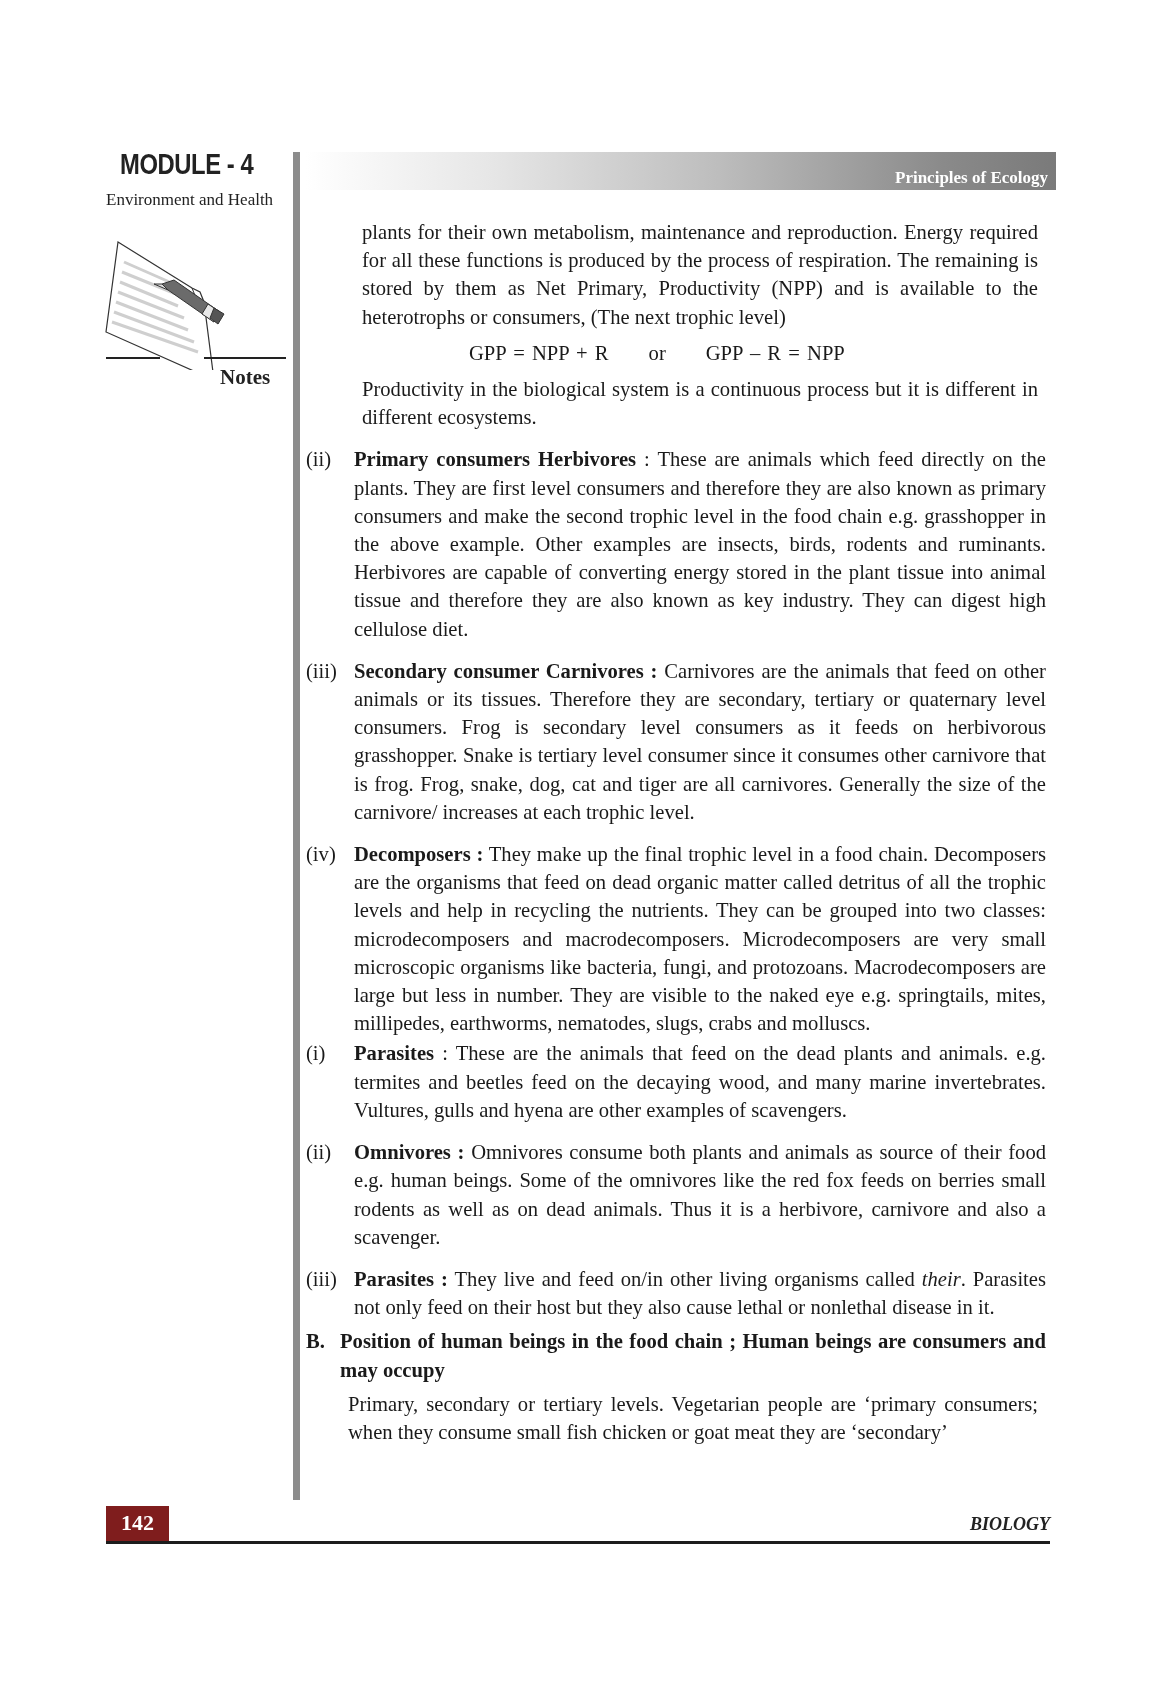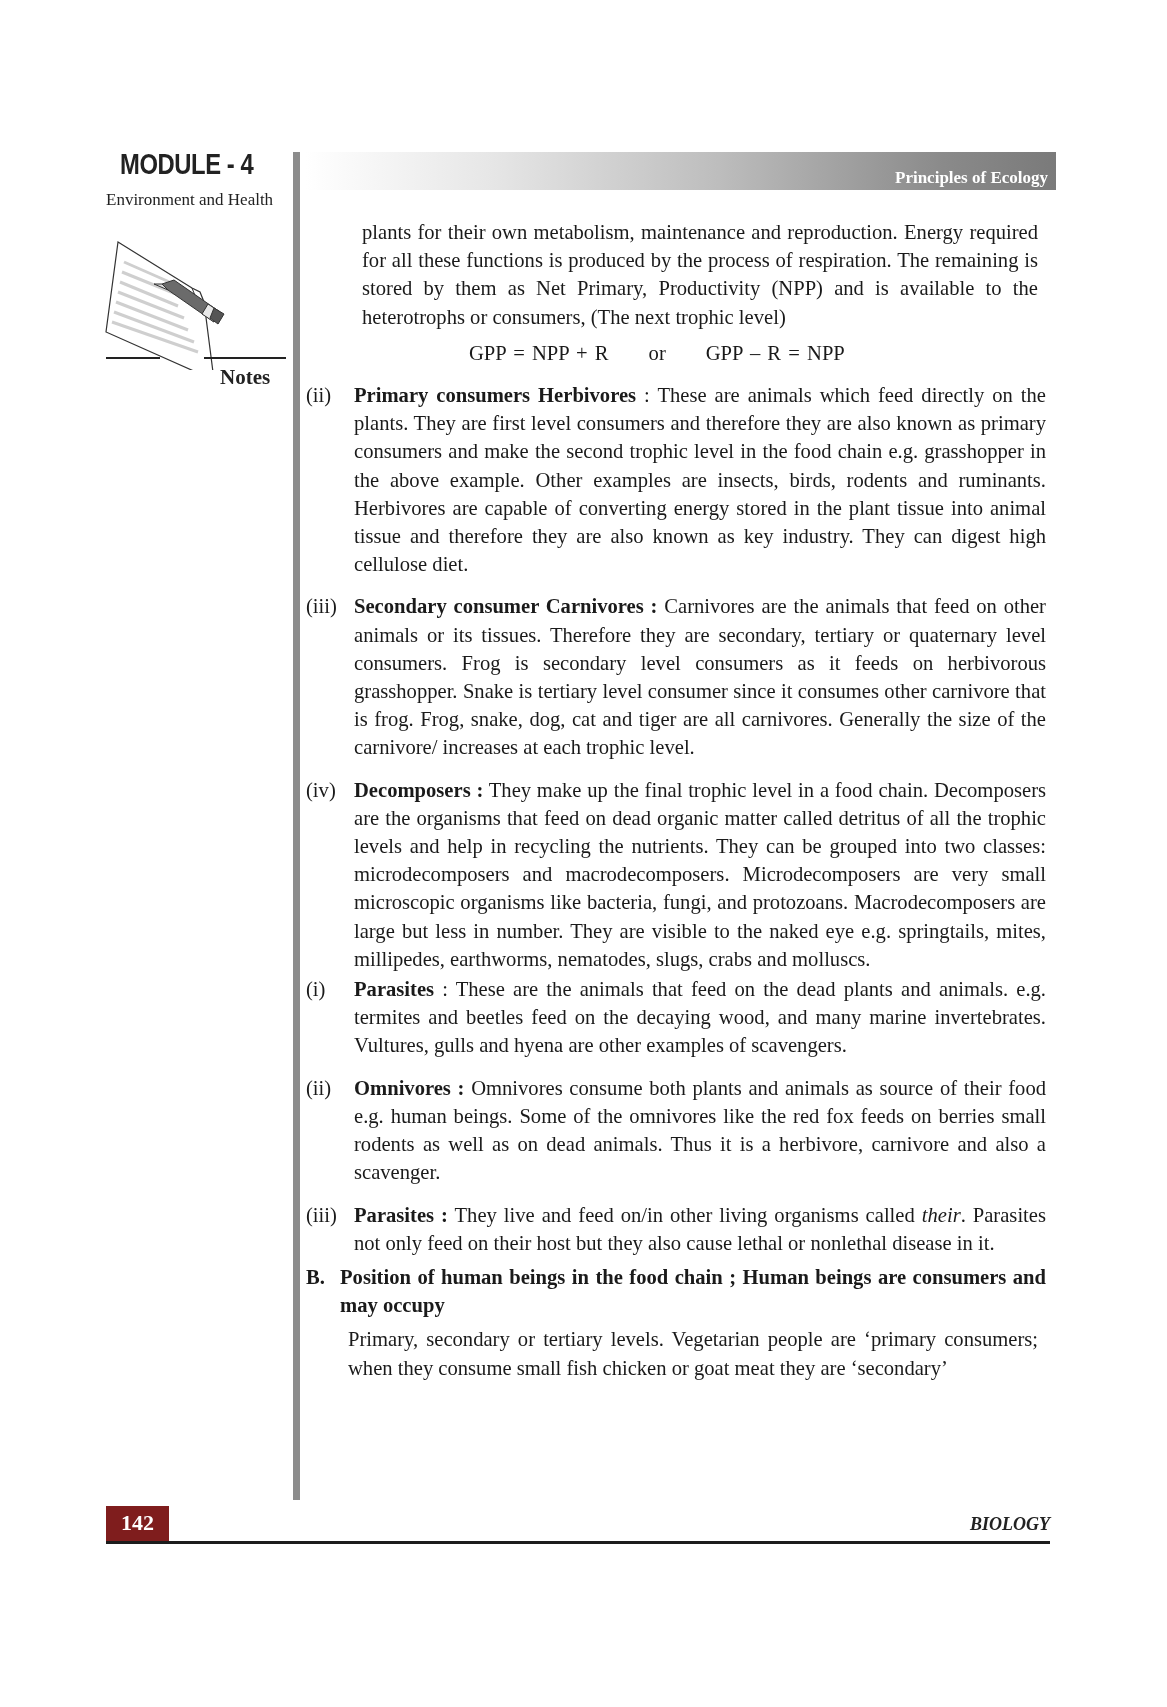--- a/index.html
+++ b/index.html
@@ -66,20 +66,21 @@
 
 <div class="header-band">
   <span>Principles of Ecology</span>
 </div>
 
 <div class="content">
   <p class="indent">plants for their own metabolism, maintenance and reproduction. Energy required for all these functions is produced by the process of respiration. The remaining is stored by them as Net Primary, Productivity (NPP) and is available to the heterotrophs or consumers, (The next trophic level)</p>
   <p class="eq">
     <span>GPP = NPP + R</span><span class="gap"></span><span>or</span><span class="gap"></span><span>GPP – R = NPP</span>
   </p>
+  <p class="indent">Productivity in the biological system is a continuous process but it is different in different ecosystems.</p>
 
   <div class="item">
     <span class="num">(ii)</span>
     <b>Primary consumers Herbivores</b><span> : </span><span>These are animals which feed directly on the plants. They are first level consumers and therefore they are also known as primary consumers and make the second trophic level in the food chain e.g. grasshopper in the above example. Other examples are insects, birds, rodents and ruminants. Herbivores are capable of converting energy stored in the plant tissue into animal tissue and therefore they are also known as key industry. They can digest high cellulose diet.</span>
   </div>
   <div class="item">
     <span class="num">(iii)</span>
     <b>Secondary consumer Carnivores :</b><span> </span><span>Carnivores are the animals that feed on other animals or its tissues. Therefore they are secondary, tertiary or quaternary level consumers. Frog is secondary level consumers as it feeds on herbivorous grasshopper. Snake is tertiary level consumer since it consumes other carnivore that is frog. Frog, snake, dog, cat and tiger are all carnivores. Generally the size of the carnivore/ increases at each trophic level.</span>
   </div>
   <div class="item">

